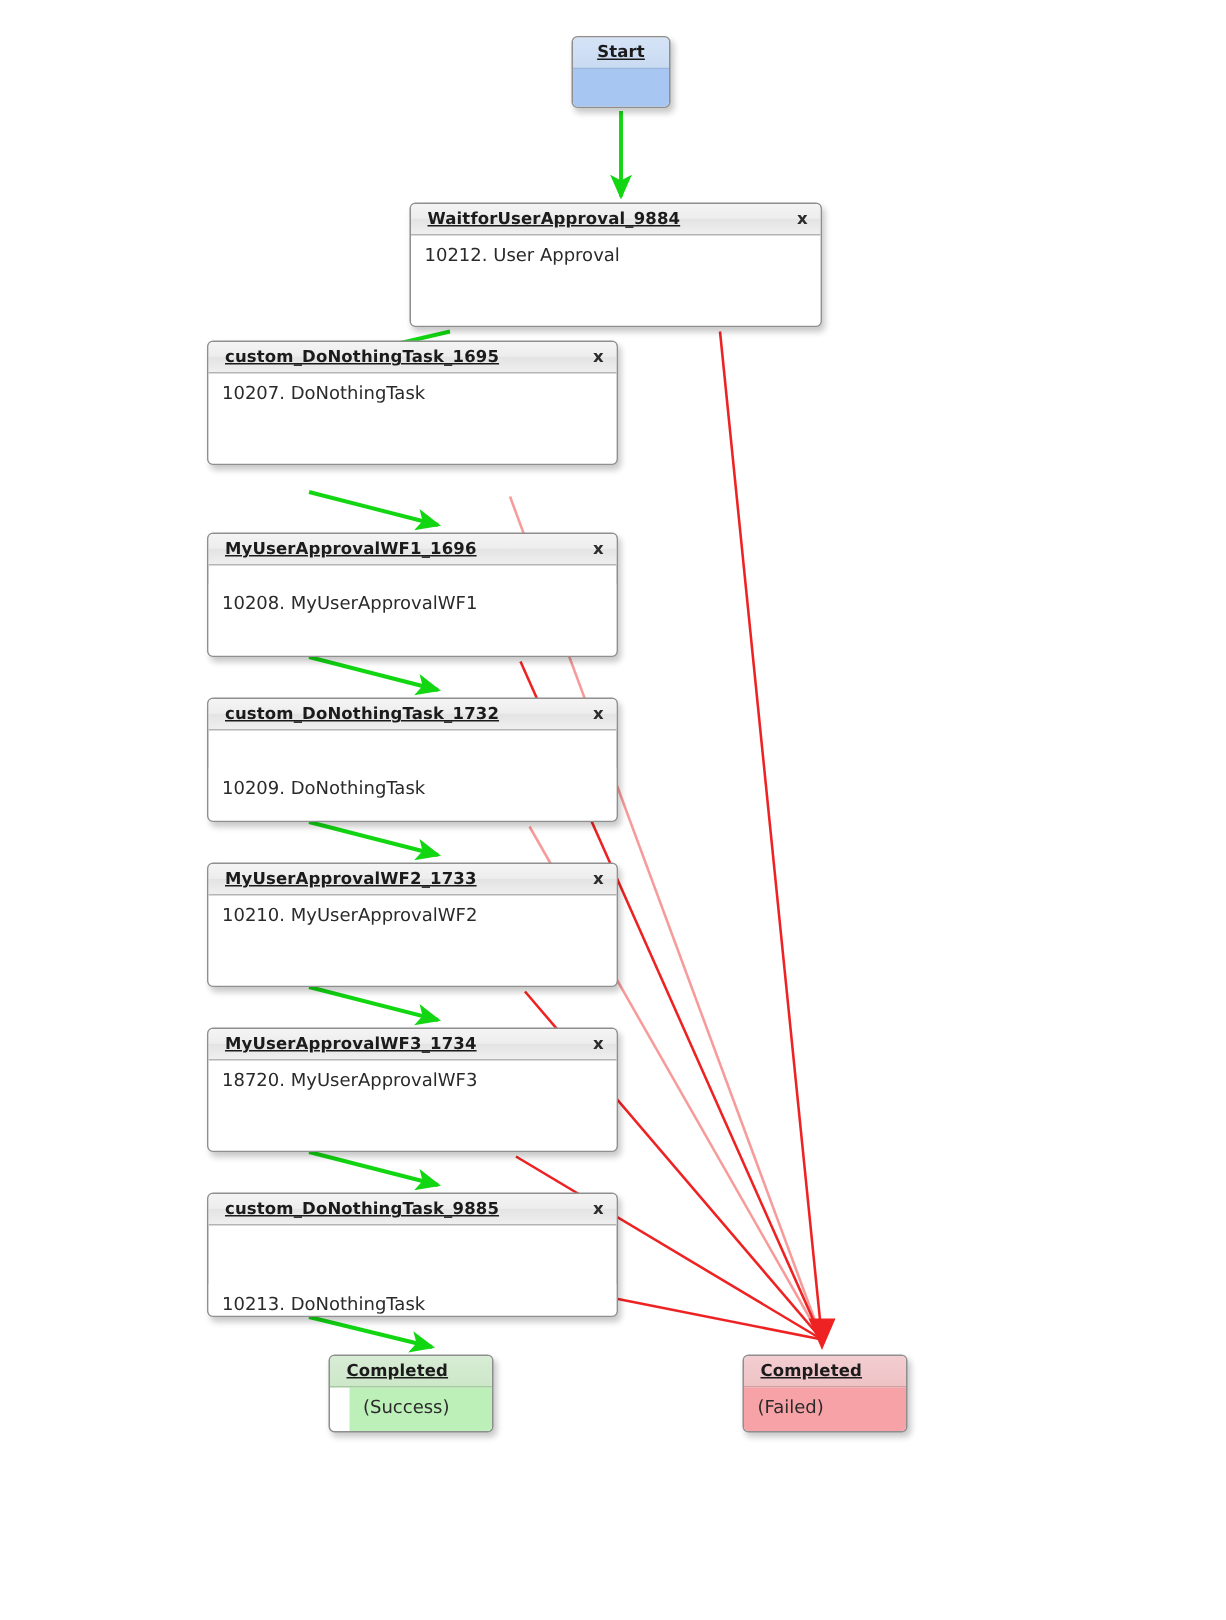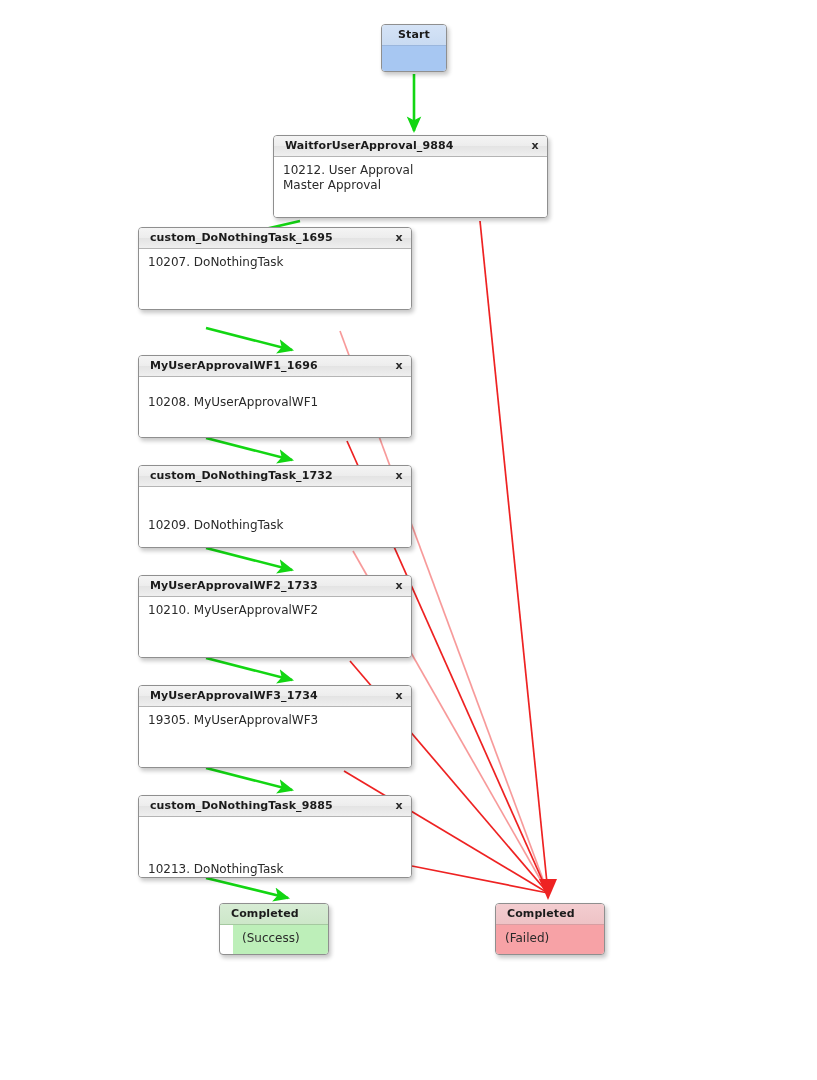--- a/index.html
+++ b/index.html
@@ -44,20 +44,21 @@
     line-height: 20px;
     padding: 0 22px 0 11px;
     font-size: 11px;
     font-weight: bold;
     color: #1b1b1b;
     letter-spacing: 0.1px;
     background: linear-gradient(to bottom, #f4f4f4 0%, #ededed 48%, #e3e3e3 50%, #efefef 100%);
     border-bottom: 1px solid #b4b4b4;
     white-space: nowrap;
     overflow: hidden;
+    text-decoration: underline;
   }
   .node-body {
     box-sizing: border-box;
     padding: 6px 9px 4px 9px;
     font-size: 12px;
     line-height: 15px;
     color: #2a2a2a;
     background: #ffffff;
   }
   .node-body div { white-space: nowrap; }
@@ -151,21 +152,20 @@
     <div class="node-body" style="height: 27px;"></div>
   </div>
 
   <div class="node task" style="left: 273px; top: 135px; width: 275px; height: 83px;">
     <div class="node-title">
       <span class="title-text">WaitforUserApproval_9884</span>
       <span class="close-btn">x</span>
     </div>
     <div class="node-body" style="height: 62px;">
           <div>10212. User Approval</div>
-          <div>Master Approval</div>
         </div>
   </div>
 
   <div class="node task" style="left: 138px; top: 227px; width: 274px; height: 83px;">
     <div class="node-title">
       <span class="title-text">custom_DoNothingTask_1695</span>
       <span class="close-btn">x</span>
     </div>
     <div class="node-body" style="height: 62px;">
           <div>10207. DoNothingTask</div>
@@ -201,21 +201,21 @@
           <div>10210. MyUserApprovalWF2</div>
         </div>
   </div>
 
   <div class="node task" style="left: 138px; top: 685px; width: 274px; height: 83px;">
     <div class="node-title">
       <span class="title-text">MyUserApprovalWF3_1734</span>
       <span class="close-btn">x</span>
     </div>
     <div class="node-body" style="height: 62px;">
-          <div>19305. MyUserApprovalWF3</div>
+          <div>18720. MyUserApprovalWF3</div>
         </div>
   </div>
 
   <div class="node task" style="left: 138px; top: 795px; width: 274px; height: 83px;">
     <div class="node-title">
       <span class="title-text">custom_DoNothingTask_9885</span>
       <span class="close-btn">x</span>
     </div>
     <div class="node-body" style="height: 48px; margin-top: 39px;">
           <div>10213. DoNothingTask</div>

